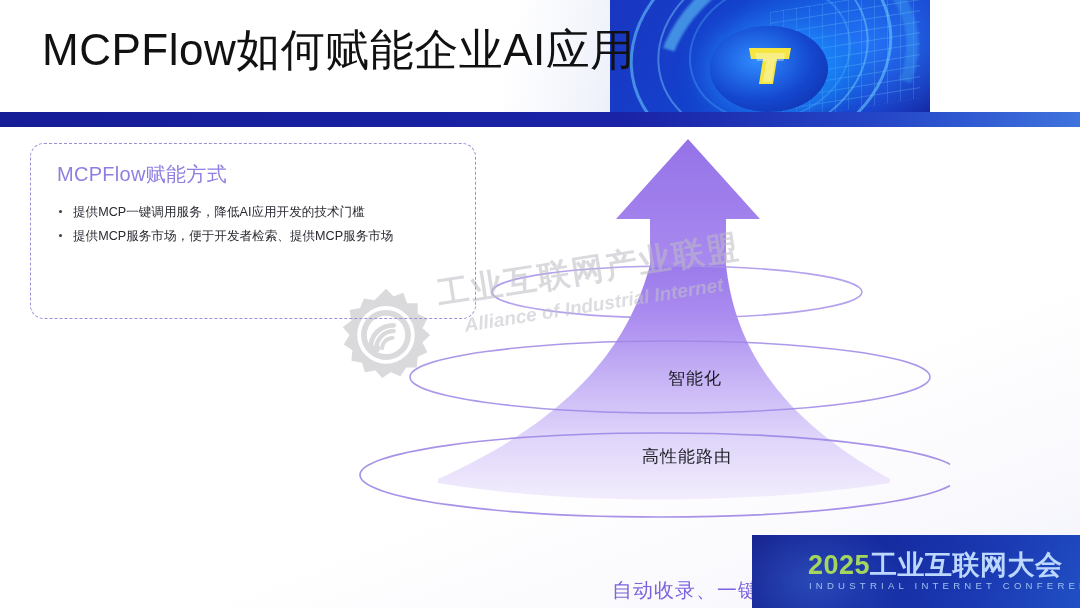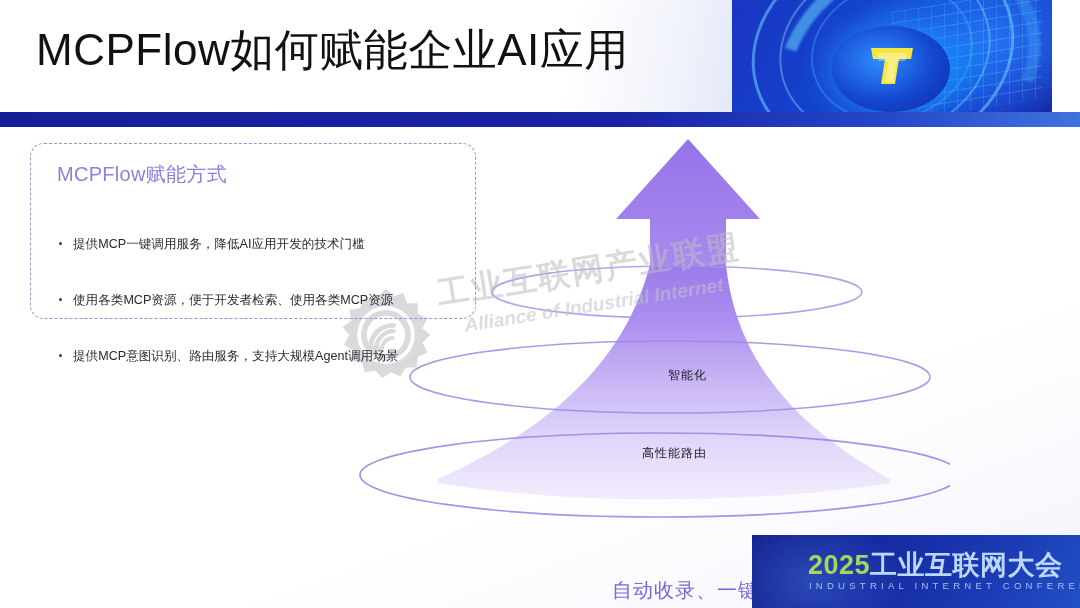--- a/index.html
+++ b/index.html
@@ -15,22 +15,22 @@
     position: relative;
     width: 1080px;
     height: 608px;
     overflow: hidden;
     background: #ffffff;
   }
 
   
   .header {
     position: absolute;
-    left: 0; top: 0;
-    width: 1052px;
+    left: 6px; top: 0;
+    width: 924px;
     height: 112px;
     background: linear-gradient(100deg,
         #ffffff 0%, #ffffff 54%,
         #f1f3fb 64%, #dfe6f7 72%,
         #b9c8ee 79%, #8aa4e4 85%, #5f83e0 90%, #3a63d8 95%, #2a4fd0 100%);
     overflow: hidden;
   }
   .header-art {
     position: absolute;
     right: 0; top: -10px;
@@ -143,21 +143,20 @@
     padding: 0;
     list-style: none;
   }
   .bullets li {
     position: relative;
     padding-left: 16px;
     font-size: 12.6px;
     line-height: 24px;
     color: #2a2a33;
     white-space: nowrap;
-    margin-top: 32px;
   }
   .bullets li::before {
     content: "";
     position: absolute;
     left: 2px; top: 10px;
     width: 3.4px; height: 3.4px;
     border-radius: 50%;
     background: #3a3a42;
   }
 
@@ -213,21 +212,21 @@
   
   .funnel {
     position: absolute;
     left: 330px; top: 0px;
     width: 620px; height: 400px;
   }
   .funnel svg { display: block; }
 
   .funnel-label {
     position: absolute;
-    font-size: 12px;
+    font-size: 17px;
     white-space: nowrap;
     letter-spacing: 1px;
   }
   #label-top {
     left: 668px; top: 240px;
     color: #1b1b22;
   }
   #label-mid {
     left: 642px; top: 318px;
     color: #1b1b22;
@@ -345,22 +344,21 @@
     </div>
 
     <div class="funnel-label" id="label-top">智能化</div>
     <div class="funnel-label" id="label-mid">高性能路由</div>
     <div class="funnel-label" id="label-bottom">自动收录、一键调用</div>
 
     <div class="card" id="card-methods">
       <div class="card-title">MCPFlow赋能方式</div>
       <ul class="bullets">
         <li>提供MCP一键调用服务，降低AI应用开发的技术门槛</li>
-        <li>使用各类MCP资源，便于开发者检索、使用各类MCP资源</li>
-        <li>提供MCP意图识别、路由服务，支持大规模Agent调用场景</li>
+        <li>提供MCP服务市场，便于开发者检索、提供MCP服务市场</li>
       </ul>
     </div>
 
 
   </div>
 
   <div class="footer-logo">
     <div class="sheen"></div>
     <div class="fl-main">
       <span class="fl-year">2025</span><span class="fl-cn">工业互联网大会</span>

